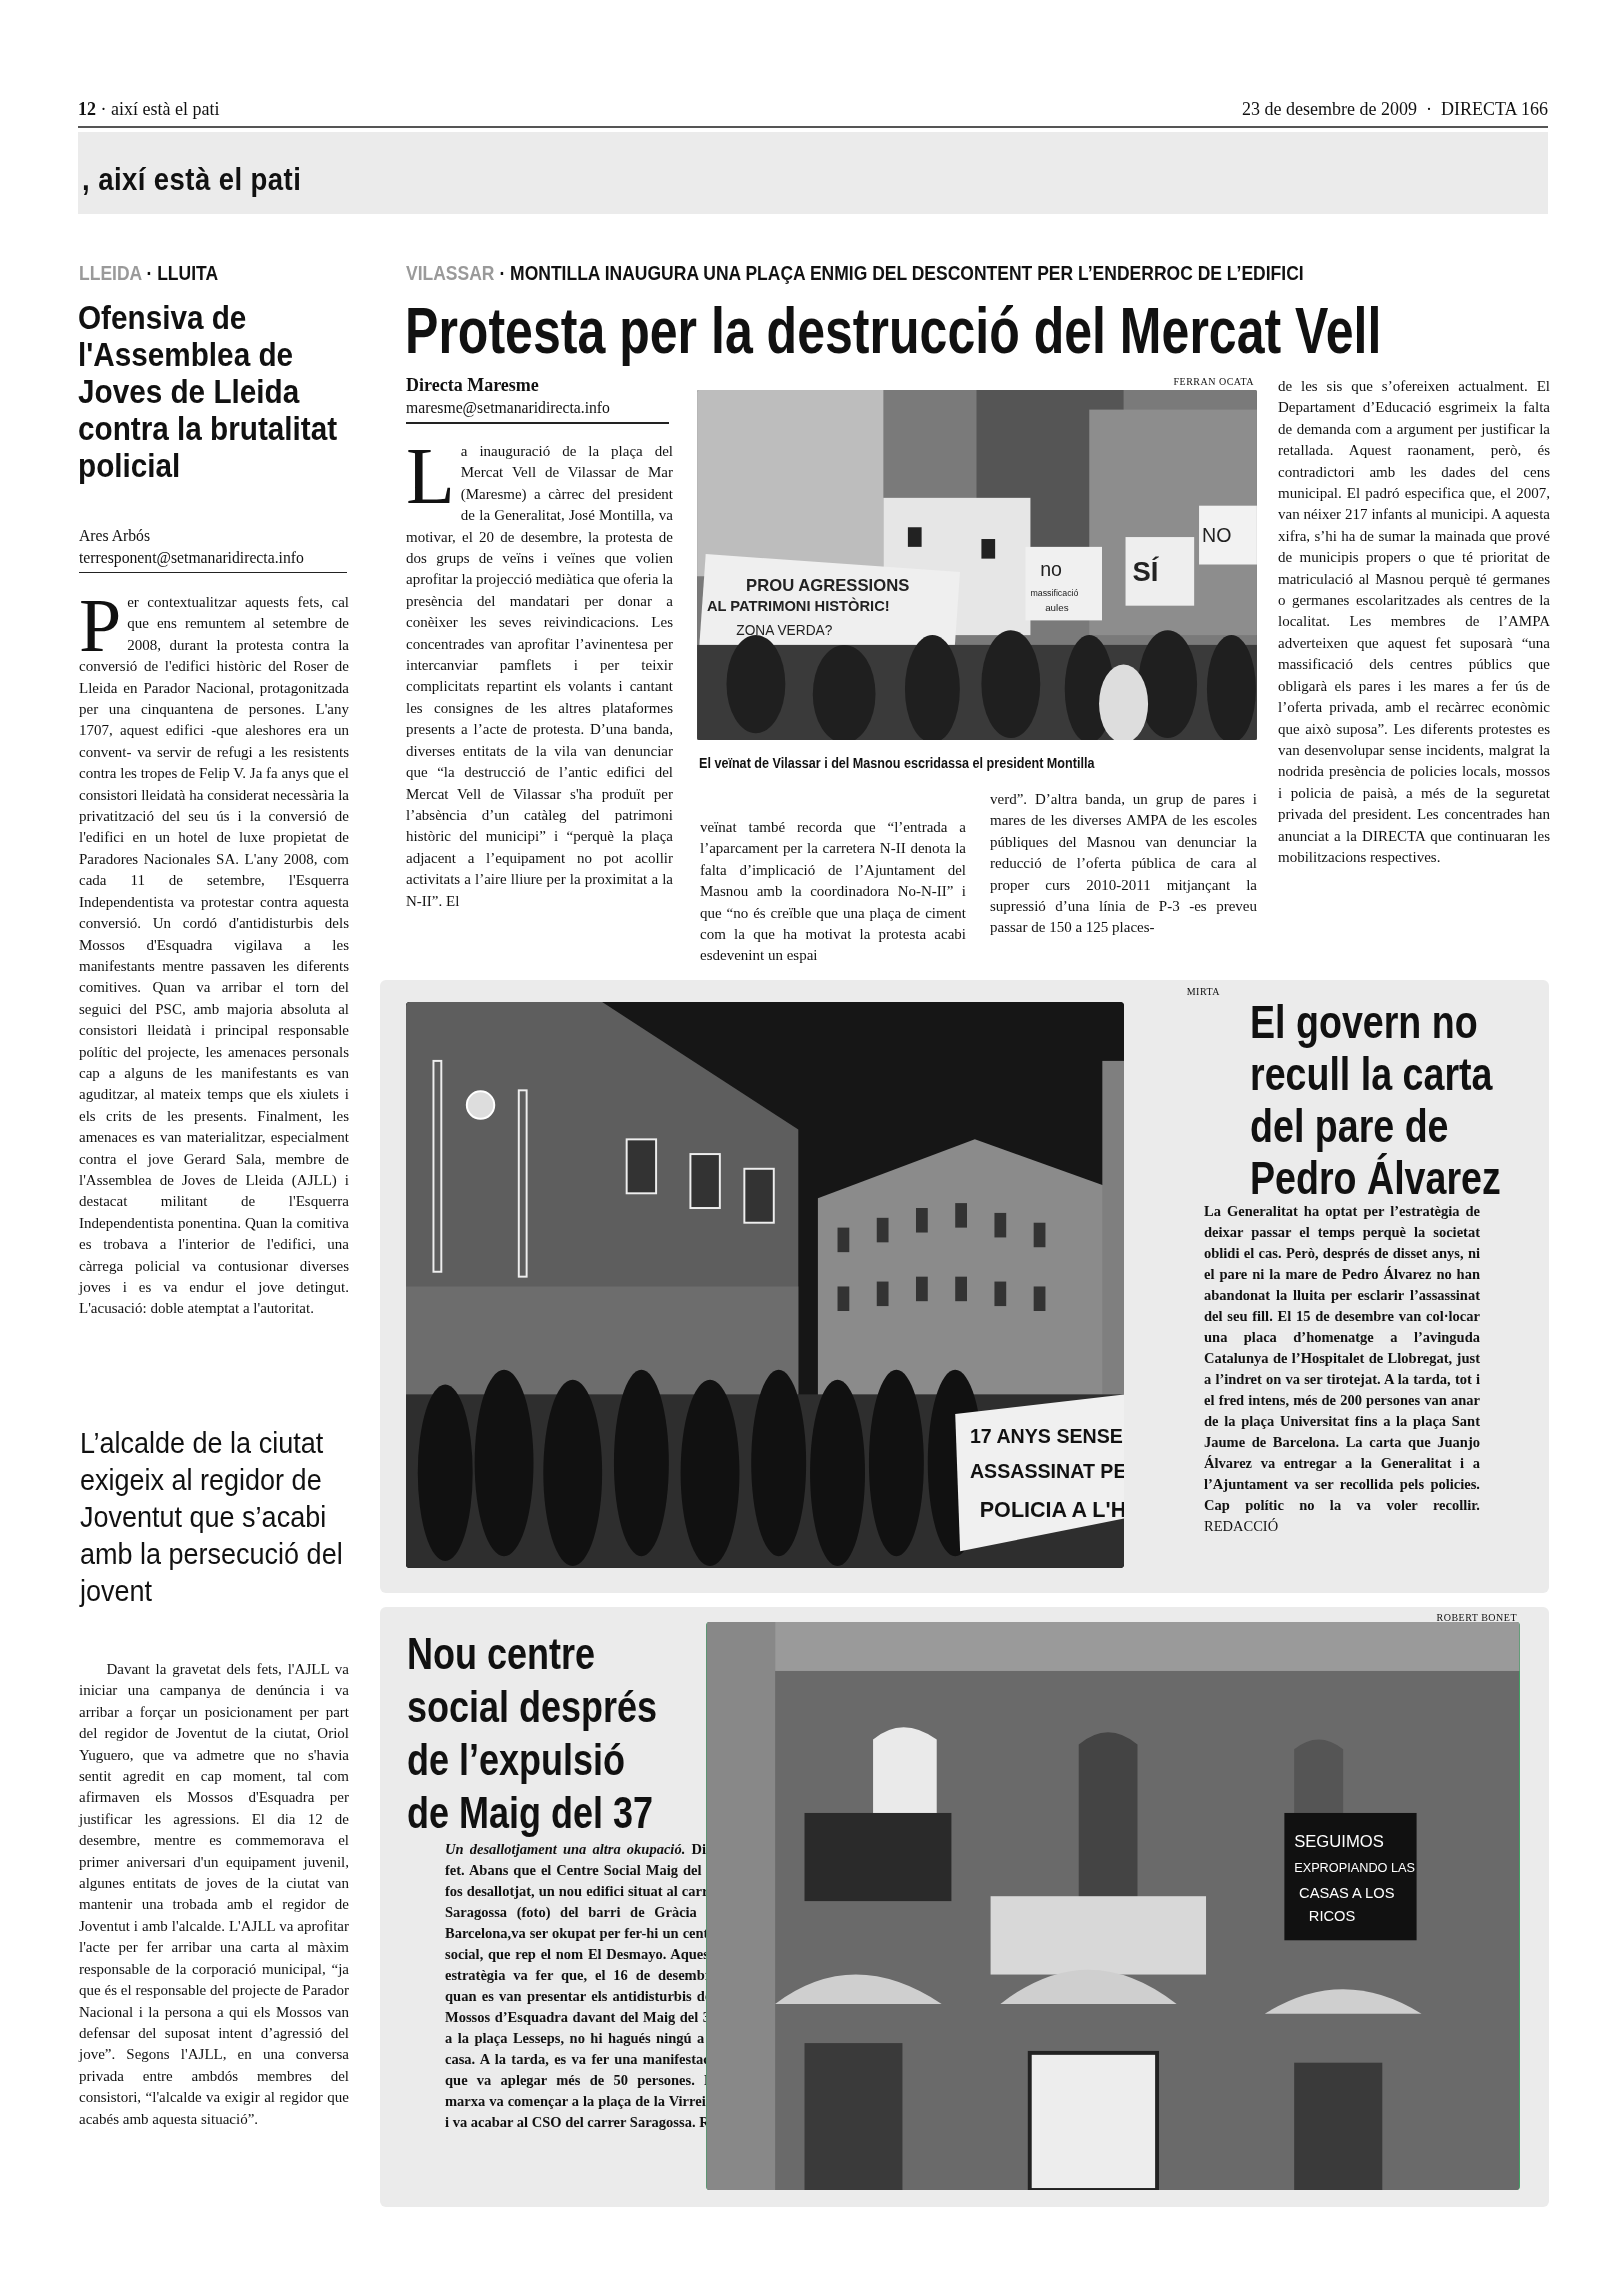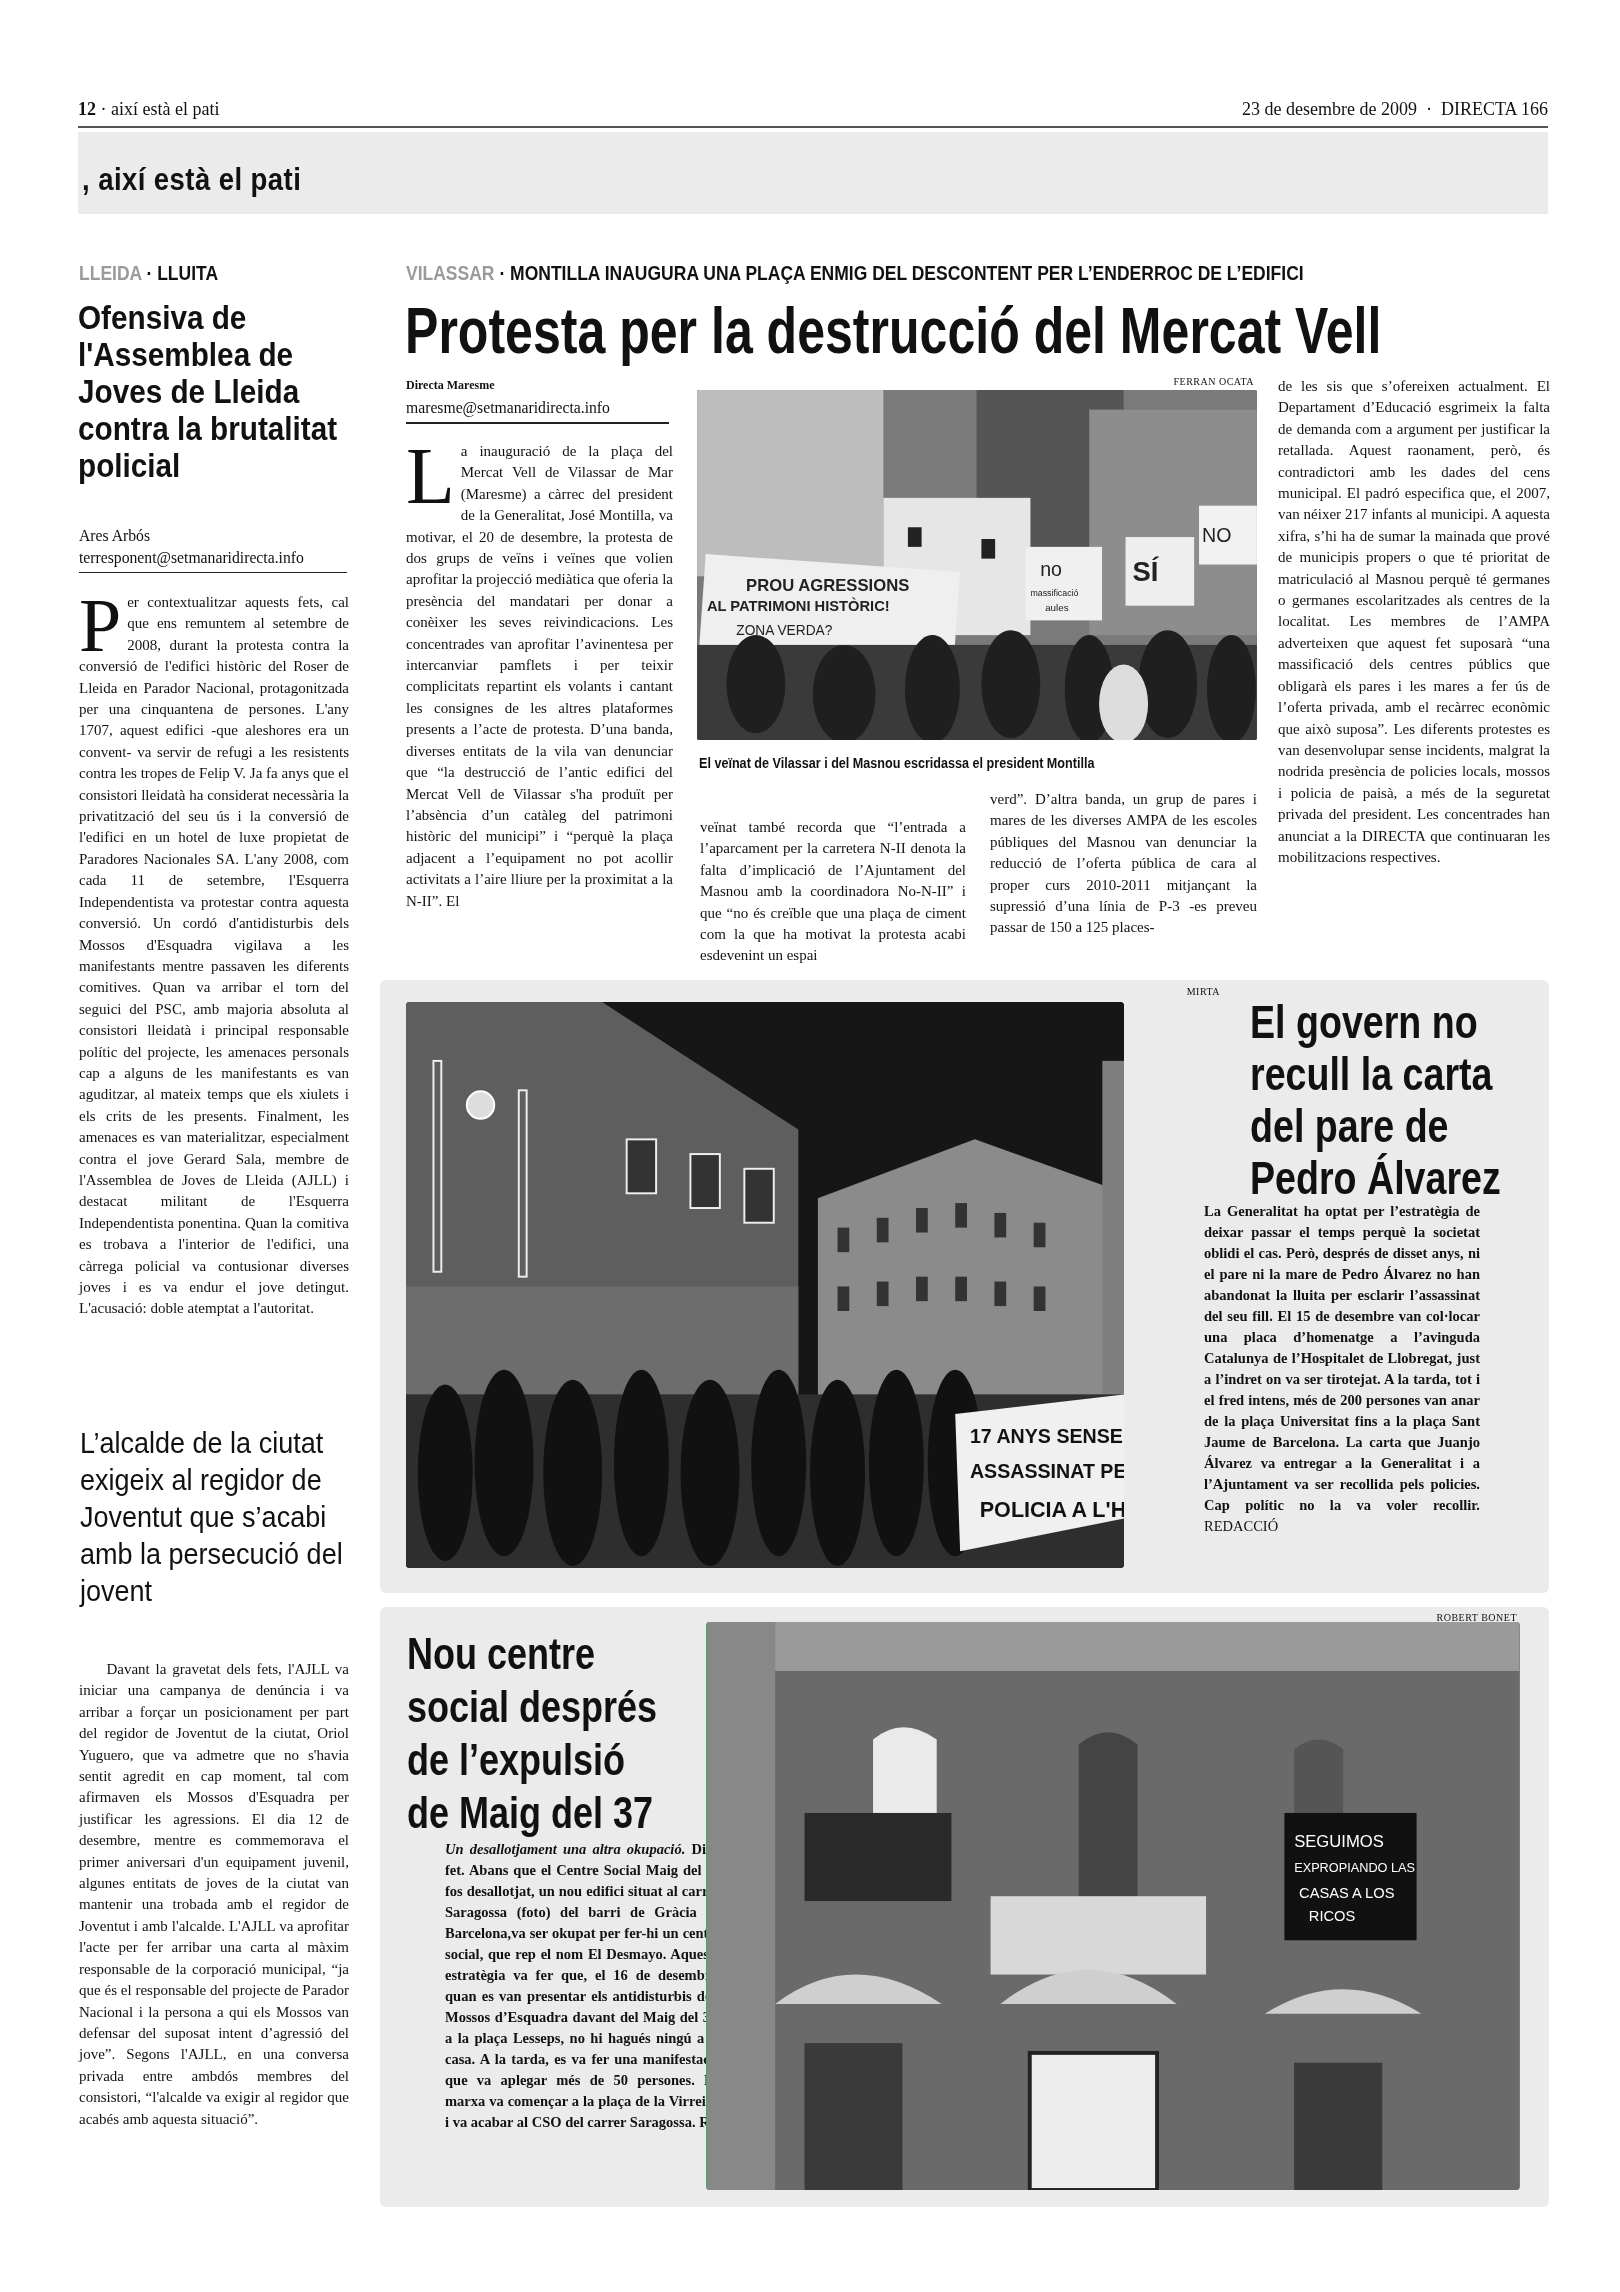--- a/index.html
+++ b/index.html
@@ -63,21 +63,21 @@
 </div>
 <div class="subhead">L’alcalde de la ciutat exigeix al regidor de Joventut que s’acabi amb la persecució del jovent</div>
 <div class="body indent" style="left:79px; top:1659px; width:270px; height:549px;">Davant la gravetat dels fets, l'AJLL va iniciar una campanya de denúncia i va arribar a forçar un posicionament per part del regidor de Joventut de la ciutat, Oriol Yuguero, que va admetre que no s'havia sentit agredit en cap moment, tal com afirmaven els Mossos d'Esquadra per justificar les agressions. El dia 12 de desembre, mentre es commemorava el primer aniversari d'un equipament juvenil, algunes entitats de joves de la ciutat van mantenir una trobada amb el regidor de Joventut i amb l'alcalde. L'AJLL va aprofitar l'acte per fer arribar una carta al màxim responsable de la corporació municipal, “ja que és el responsable del projecte de Parador Nacional i la persona a qui els Mossos van defensar del suposat intent d’agressió del jove”. Segons l'AJLL, en una conversa privada entre ambdós membres del consistori, “l'alcalde va exigir al regidor que acabés amb aquesta situació”.</div>
 
 <div class="kicker" style="left:406px; top:261px;">
   <span class="place">VILASSAR</span>
   <span>· MONTILLA INAUGURA UNA PLAÇA ENMIG DEL DESCONTENT PER L’ENDERROC DE L’EDIFICI</span>
 </div>
 <div class="main-head">Protesta per la destrucció del Mercat Vell</div>
 <div class="byline" style="left:406px; top:375px; width:263px; border-bottom-width:2px;">
-  <div style="font-weight:bold; font-size:12px;">Directa Maresme</div>
+  <div style="font-weight:bold; font-size:18px;">Directa Maresme</div>
   <div>maresme@setmanaridirecta.info</div>
 </div>
 <div class="body" style="left:406px; top:441px; width:267px; height:505px;">
   <span class="dropcap" style="font-size:80px; line-height:63px;">L</span><span>a inauguració de la plaça del Mercat Vell de Vilassar de Mar (Maresme) a càrrec del president de la Generalitat, José Montilla, va motivar, el 20 de desembre, la protesta de dos grups de veïns i veïnes que volien aprofitar la projecció mediàtica que oferia la presència del mandatari per donar a conèixer les seves reivindicacions. Les concentrades van aprofitar l’avinentesa per intercanviar pamflets i per teixir complicitats repartint els volants i cantant les consignes de les altres plataformes presents a l’acte de protesta. D’una banda, diverses entitats de la vila van denunciar que “la destrucció de l’antic edifici del Mercat Vell de Vilassar s'ha produït per l’absència d’un catàleg del patrimoni històric del municipi” i “perquè la plaça adjacent a l’equipament no pot acollir activitats a l’aire lliure per la proximitat a la N-II”. El</span>
 </div>
 
 <div class="credit" style="left:1078px; top:376px; width:176px;">FERRAN OCATA</div>
 <div class="photo" style="left:697px; top:390px; width:560px; height:350px; background:#666; border-radius:2px;">
   <svg width="560" height="350" viewBox="0 0 571 357">
     <rect width="571" height="357" fill="#7a7a7a"></rect>

